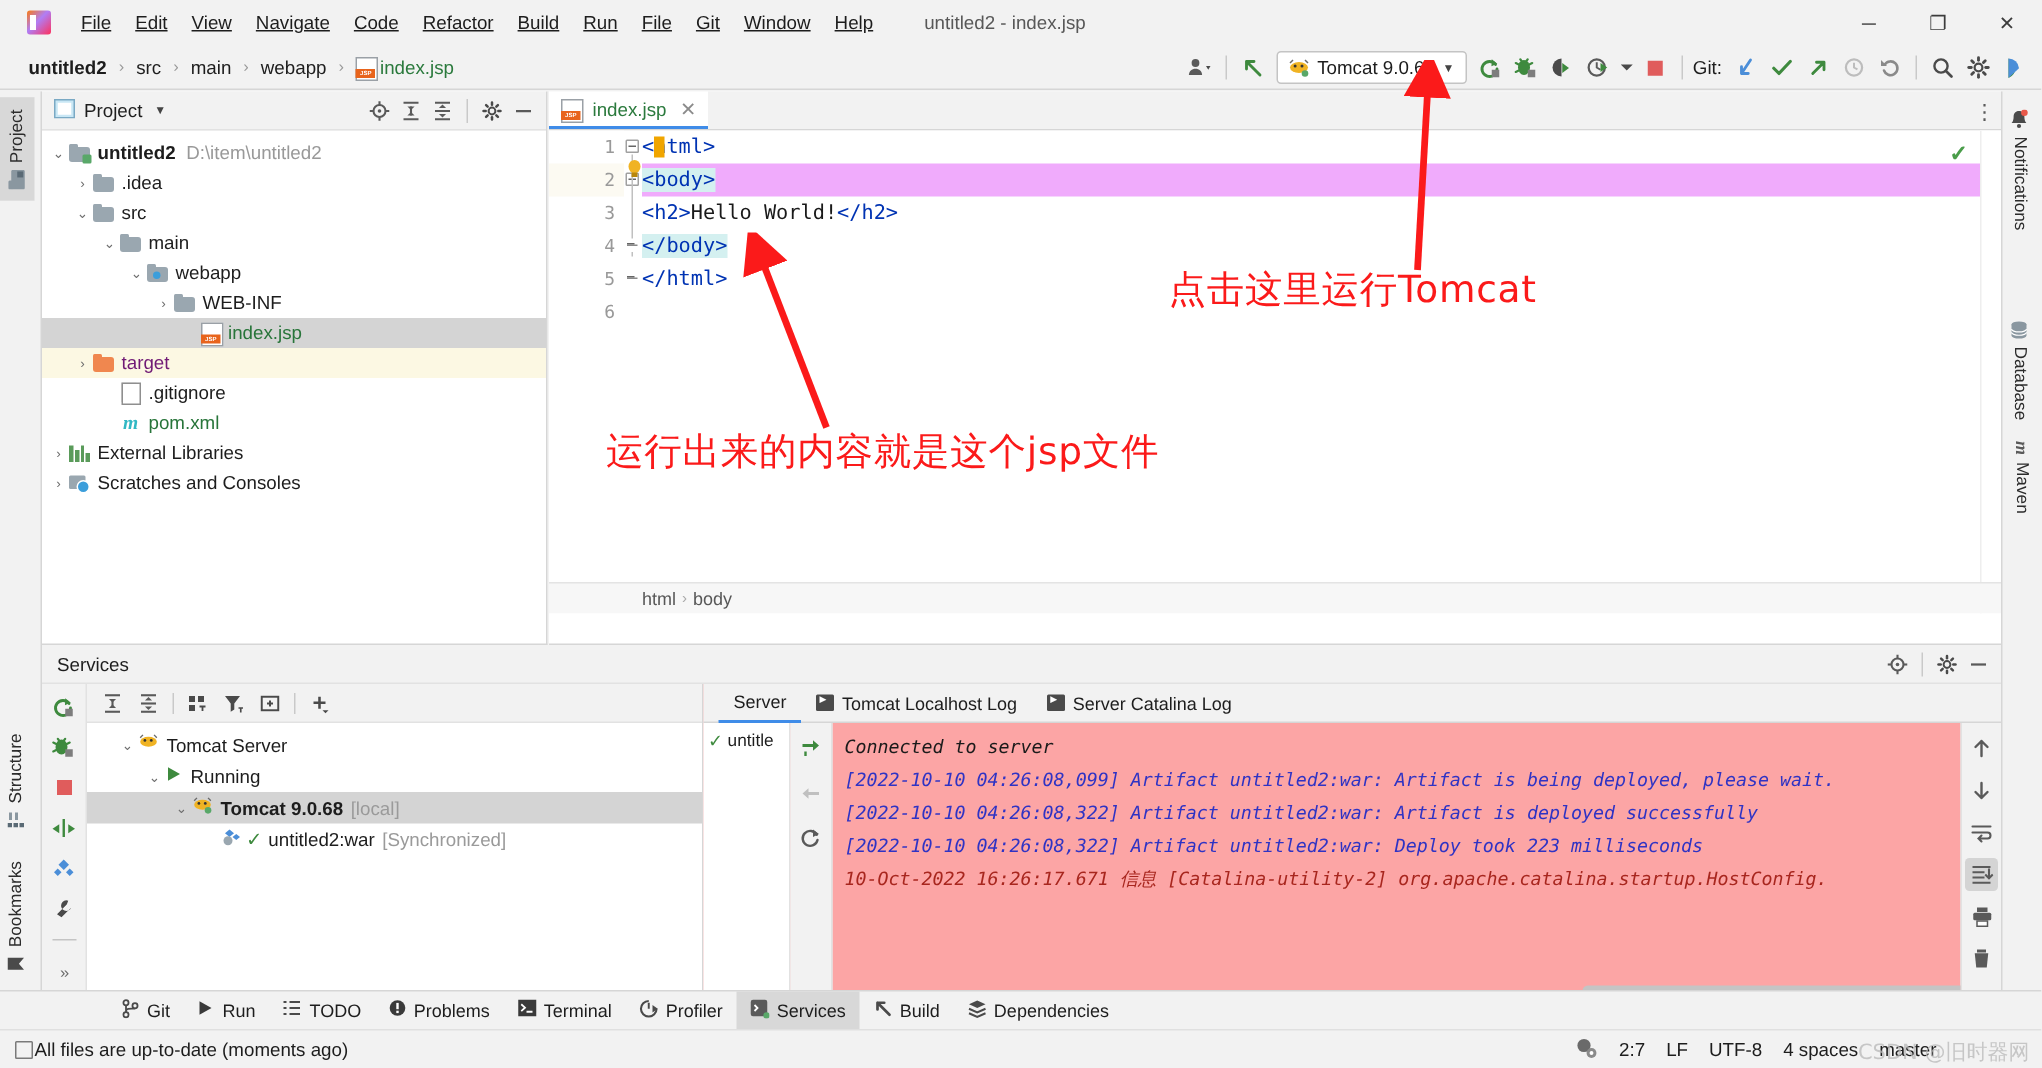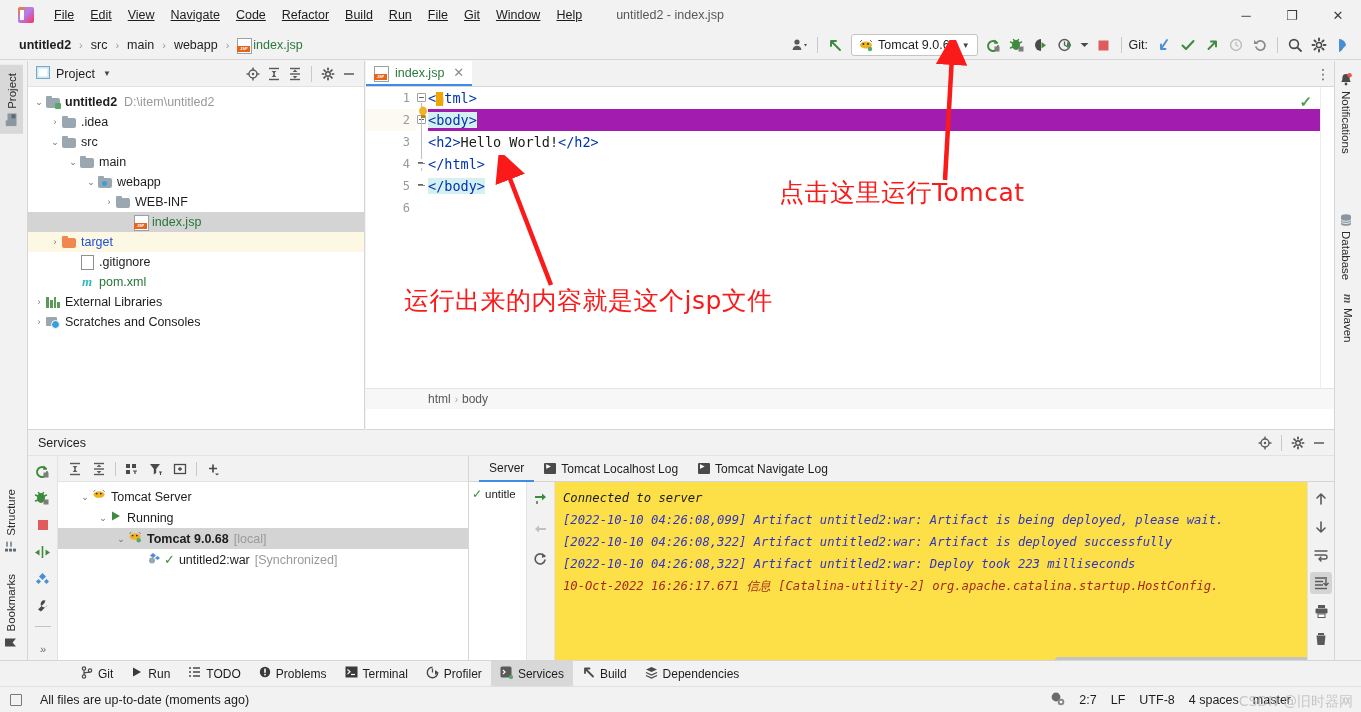--- a/index.html
+++ b/index.html
@@ -155,21 +155,21 @@
     background:#3b9edb; border-radius:50%; z-index:2;
   }
   .dot-green {
     position:absolute; right:-1px; bottom:-1px; width:6px; height:6px;
     background:#59a869; border-radius:1px; z-index:2;
   }
   .tlabel { color: #1d1d1d; }
   .tlabel.bold { font-weight: bold; }
   .tpath { color: #999; margin-left: 7px; }
   .tlabel.green { color: #28753a; }
-  .tlabel.orange-t { color: #1d4ed8; }
+  .tlabel.orange-t { color: #701a75; }
   .mvn-m {
     width: 14px; flex:none; margin-right:5px; color:#30b8c4;
     font-family:"Liberation Serif",serif; font-style:italic; font-weight:bold;
     font-size:13px; text-align:center;
   }
   .gitignore-ico {
     width: 14px; height: 14px; flex: none; margin-right: 5px; position: relative;
   }
   .gitignore-ico::before {
     content:""; position:absolute; left:1px; top:0; width:11px; height:13px;
@@ -233,21 +233,21 @@
   }
   .fold-stem {
     position:absolute; left:5px; width:1px; background:#c0c0c0;
   }
   .code-lines { position: absolute; left: 62px; top: 0; right: 0; }
   .cline {
     height: 22px; line-height: 22px;
     font-family: "DejaVu Sans Mono", monospace; font-size: 13.5px;
     white-space: pre;
   }
-  .cline.cur { background: #a21caf; }
+  .cline.cur { background: #f0abfc; }
   .tag-blue { color: #0033b3; }
   .hl-cyan { background: #d4f0f0; }
   .txt-dark { color: #1a1a1a; }
   .caret {
     display:inline-block; width:7px; height:14px; background:#f0a500;
     vertical-align:-2px; margin:0 -7px 0 0; position:relative; top:1px;
   }
   .bulb {
     position:absolute; left:52px; top:19px; width:10px; height:12px;
   }
@@ -302,21 +302,21 @@
   .stb-ico {
     width: 22px; height: 22px; display: flex; align-items: center;
     justify-content: center; cursor: default; border-radius: 3px;
   }
   .stb-sep { width: 1px; height: 14px; background: #c9c9c9; margin: 0 3px; }
   .svc-trow {
     display: flex; align-items: center; height: 21px; font-size: 12.5px;
     cursor: default; white-space: nowrap;
   }
   .svc-trow.sel { background: #d4d4d4; }
-  .console-col { flex: 1; display: flex; flex-direction: column; background: #fde047; }
+  .console-col { flex: 1; display: flex; flex-direction: column; background: #fca5a5; }
   .console-tabs {
     height: 26px; background: #f2f2f2; display: flex; align-items: center;
     gap: 0; border-bottom: 1px solid #d6d6d6; padding-left: 10px;
   }
   .ctab {
     display: flex; align-items: center; gap: 5px; padding: 0 10px; height: 26px;
     font-size: 12px; cursor: default; color: #1d1d1d;
   }
   .ctab.active { background: #f2f2f2; border-bottom: 2px solid #3f8ce8; }
   .ctab-ico {
@@ -369,21 +369,21 @@
   .twb {
     display: flex; align-items: center; gap: 5px; padding: 0 9px; height: 26px;
     font-size: 12px; cursor: default;
   }
   .twb.active { background: #d8d8d8; }
   .statusbar {
     position: absolute; left: 0; bottom: 0; width: 1361px; height: 26px;
     background: #f2f2f2; display: flex; align-items: center; padding: 0 10px;
     border-top: 1px solid #e0e0e0;
   }
-  .status-left { display: flex; align-items: center; gap: 18px; font-size: 12.5px; justify-content: center; }
+  .status-left { display: flex; align-items: center; gap: 1px; font-size: 12.5px; justify-content: center; }
   .status-right {
     margin-left: auto; display: flex; align-items: center; gap: 14px;
     font-size: 12.5px; color: #1d1d1d; padding-right: 60px;
   }
   .watermark {
     position: absolute; right: 8px; bottom: 1px; font-size: 14px;
     color: #b8b8b8; opacity: .75; white-space: nowrap;
     font-family: "DejaVu Sans", sans-serif;
   }
   .sq { width:12px; height:12px; border:1px solid #7a7a7a; border-radius:1px; }
@@ -807,22 +807,22 @@
         <svg width="10" height="13" viewBox="0 0 10 13">
             <ellipse cx="5" cy="5" rx="4" ry="4.4" fill="#f0b323"></ellipse>
             <rect x="3" y="9" width="4" height="3" fill="#b8860b"></rect>
           </svg>
       </div>
 
       <div class="code-lines">
         <div class="cline"><span class="tag-blue">&lt;</span><span class="caret"></span><span class="tag-blue">h</span><span class="tag-blue">tml&gt;</span></div>
         <div class="cline cur"><span class="tag-blue hl-cyan">&lt;body&gt;</span></div>
         <div class="cline"><span class="tag-blue">&lt;h2&gt;</span><span class="txt-dark">Hello World!</span><span class="tag-blue">&lt;/h2&gt;</span></div>
+        <div class="cline"><span class="tag-blue hl-cyan">&lt;/body&gt;</span></div>
         <div class="cline"><span class="tag-blue">&lt;/html&gt;</span></div>
-        <div class="cline"><span class="tag-blue hl-cyan">&lt;/body&gt;</span></div>
         <div class="cline"></div>
       </div>
 
       <div class="ok-check">✓</div>
       <div class="right-gutter"></div>
 
       <div class="breadcrumbs-bar">
         <span class="bc">html</span>
         <span class="bc-sep">›</span>
         <span class="bc">body</span>
@@ -1046,21 +1046,21 @@
         <div class="console-tabs">
           <div class="ctab active">
             <span>Server</span>
           </div>
           <div class="ctab">
             <span class="ctab-ico"></span>
             <span>Tomcat Localhost Log</span>
           </div>
           <div class="ctab">
             <span class="ctab-ico"></span>
-            <span>Tomcat Navigate Log</span>
+            <span>Server Catalina Log</span>
           </div>
         </div>
 
         <div class="console-body">
           <div class="run-list">
             <div class="run-item">
               <span style="color:#3e8a3e;font-size:12px">✓</span>
               <span>untitle</span>
             </div>
           </div>

